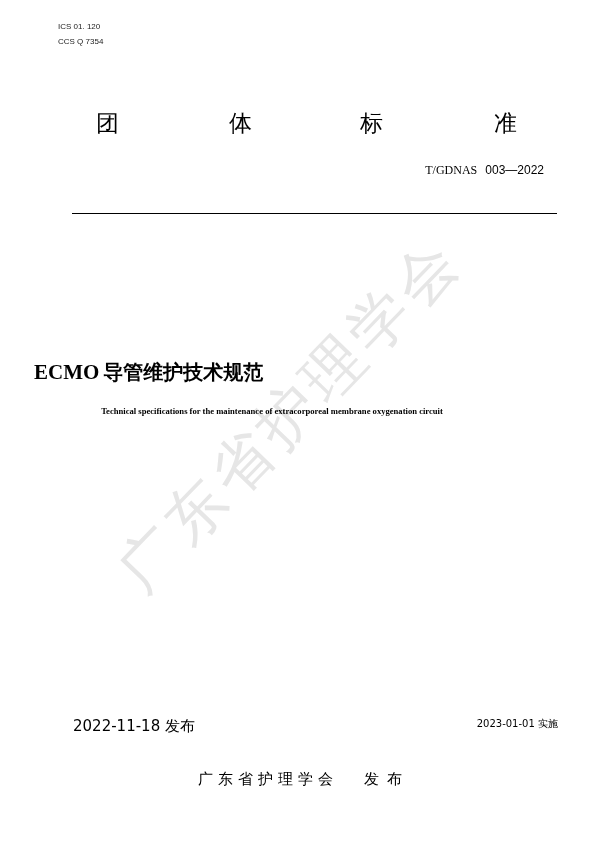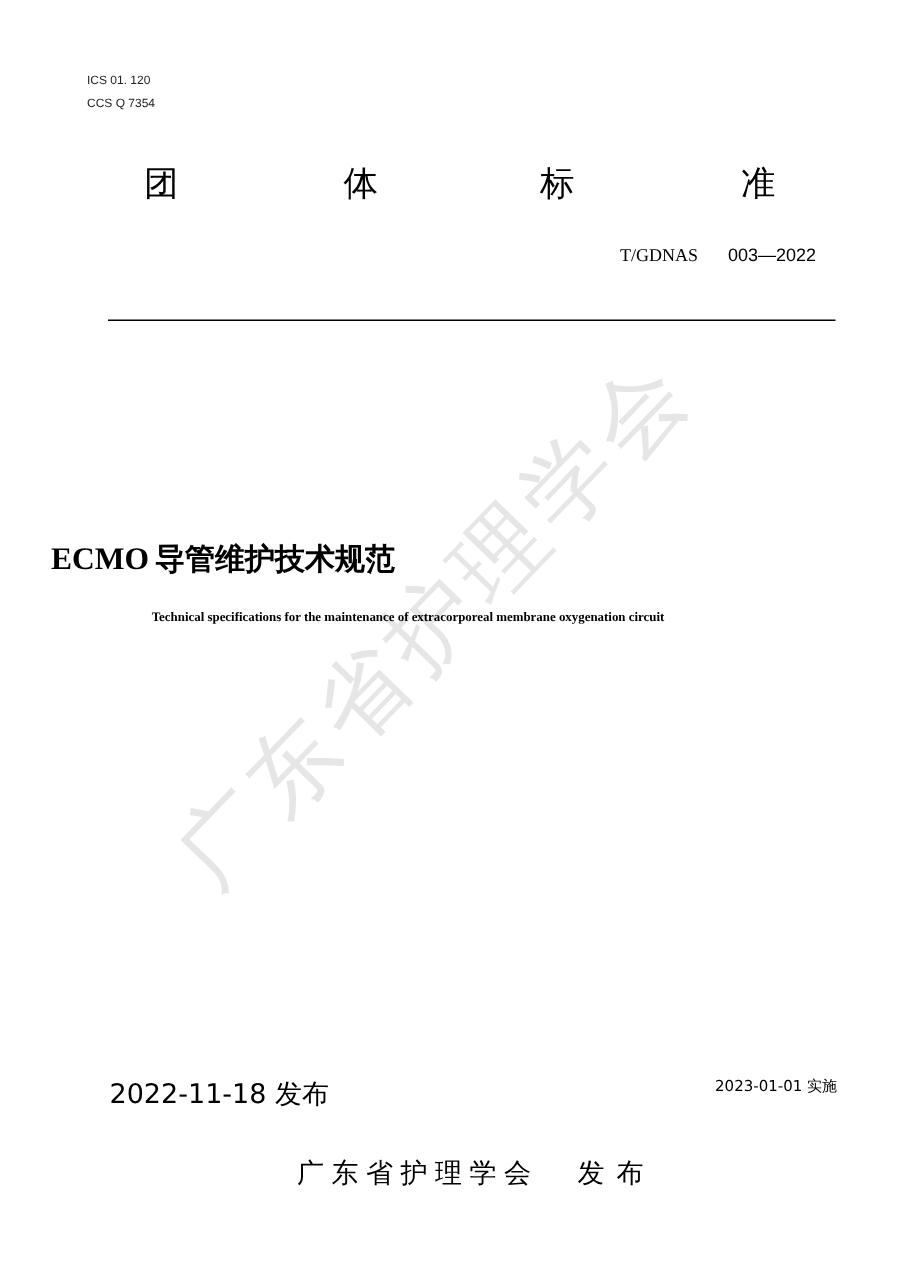--- a/index.html
+++ b/index.html
@@ -25,21 +25,21 @@
       letter-spacing: 6px;
       color: #e6e6e6;
       white-space: nowrap;
       font-weight: normal;
       z-index: 0;
       user-select: none;
     }
     .codes {
       position: absolute;
       left: 58px;
-      top: 46px;
+      top: 19px;
       font-family: "Liberation Sans", sans-serif;
       font-size: 8px;
       line-height: 15px;
       color: #222;
       z-index: 1;
     }
     .std-type {
       position: absolute;
       left: 0;
       top: 108px;
@@ -60,21 +60,21 @@
       top: 163px;
       font-family: "Liberation Serif", serif;
       font-size: 12px;
       z-index: 1;
     }
     .std-number .prefix {
       font-weight: normal;
     }
     .std-number .num {
       font-family: "Liberation Sans", sans-serif;
-      margin-left: 20px;
+      margin-left: 8px;
     }
     .rule {
       position: absolute;
       left: 72px;
       top: 213px;
       width: 485px;
       height: 0;
       border-top: 1px solid #000;
       z-index: 1;
     }
@@ -105,37 +105,37 @@
       font-family: "Liberation Serif", serif;
       font-size: 8.6px;
       font-weight: bold;
       z-index: 1;
     }
     .date-left {
       position: absolute;
       left: 73px;
       top: 717px;
       font-family: "DejaVu Sans", sans-serif;
-      font-size: 18px;
+      font-size: 15px;
       z-index: 1;
     }
     .date-right {
       position: absolute;
       right: 42px;
       top: 717px;
       font-family: "DejaVu Sans", sans-serif;
       font-size: 10px;
       z-index: 1;
     }
     .publisher {
       position: absolute;
       left: 198px;
       top: 770px;
       font-family: Liberation Mono, monospace;
-      font-size: 18px;
+      font-size: 15px;
       letter-spacing: 5px;
       z-index: 1;
     }
     .publisher .action {
       margin-left: 26px;
       letter-spacing: 8px;
     }
   </style>
 </head>
 <body>

